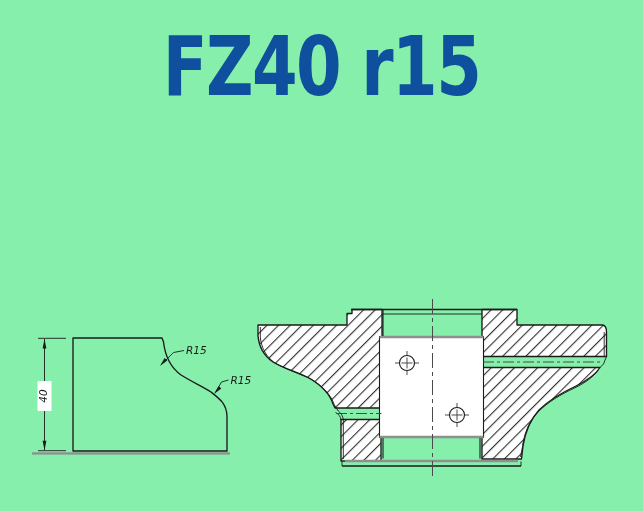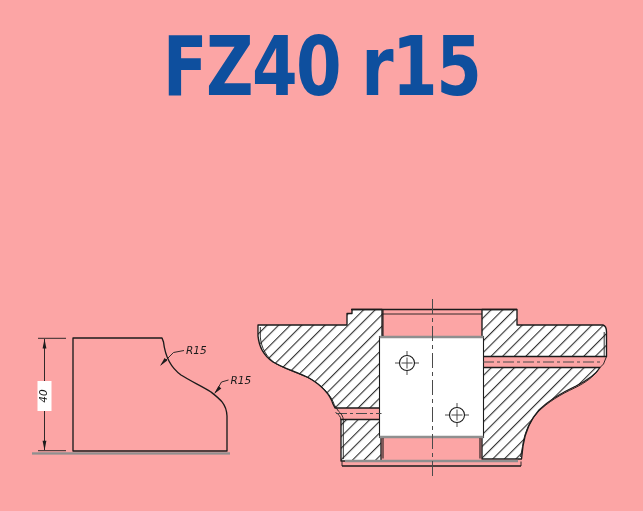--- a/index.html
+++ b/index.html
@@ -1,16 +1,16 @@
 <!DOCTYPE html>
 <html><head>
 <meta charset="utf-8">
 <style>
   html,body{margin:0;padding:0;background:#ffffff;}
-  .page{position:relative;width:643px;height:511px;background:#fca5a5;overflow:hidden;
+  .page{position:relative;width:643px;height:511px;background:#86efac;overflow:hidden;
         font-family:"Liberation Sans",sans-serif;}
   .title{position:absolute;top:26px;left:0;width:643px;text-align:center;
          font-family:"DejaVu Sans","Liberation Sans",sans-serif;
          font-weight:800;font-size:82px;line-height:1.0;color:#0E4F9E;
          letter-spacing:-2px;transform:scaleX(0.80);transform-origin:50% 50%;
          white-space:nowrap;}
   svg{position:absolute;top:0;left:0;}
   .ln{fill:none;stroke:#1b1b1b;stroke-width:1.35;stroke-linejoin:round;}
   .thin{fill:none;stroke:#1b1b1b;stroke-width:0.9;stroke-linejoin:round;}
   .med{fill:none;stroke:#1b1b1b;stroke-width:1.1;}

